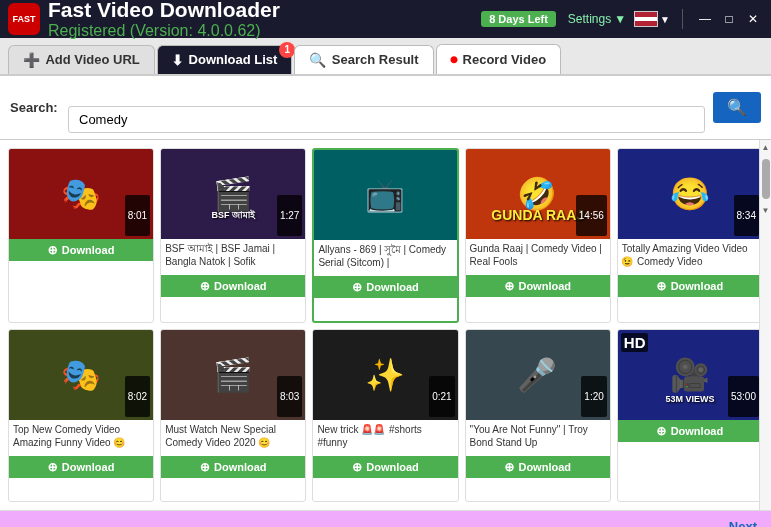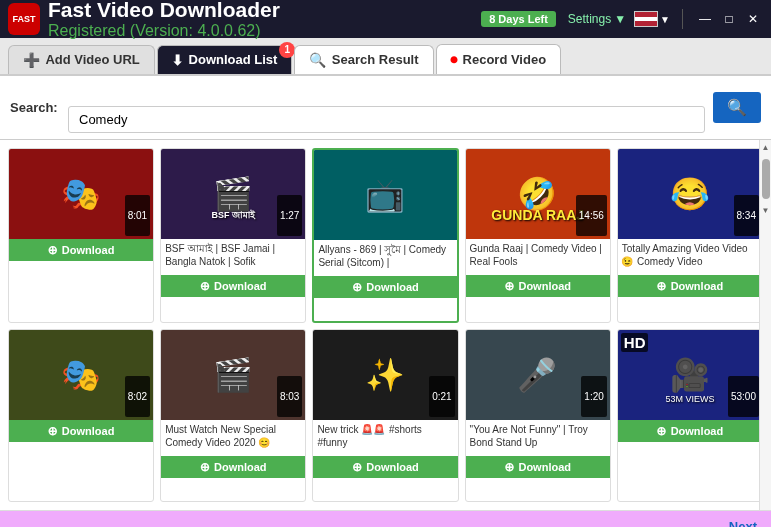--- a/index.html
+++ b/index.html
@@ -220,20 +220,21 @@
         <span class="download-btn-icon">⊕</span>
         <span>Download</span>
       </button>
     </div>
       <div class="video-card" style="">
       <div class="video-thumb" style="background:#3e4a1a;">
         <div style="font-size:32px;">🎭</div>
 
         <div class="duration">8:02</div>
       </div>
+      <div class="video-title">Top New Comedy Video Amazing Funny Video 😊</div>
       <button class="download-btn">
         <span class="download-btn-icon">⊕</span>
         <span>Download</span>
       </button>
     </div>
       <div class="video-card" style="">
       <div class="video-thumb" style="background:#4e342e;">
         <div style="font-size:32px;">🎬</div>
 
         <div class="duration">8:03</div>
@@ -264,21 +265,21 @@
       </div>
       <div class="video-title">"You Are Not Funny" | Troy Bond Stand Up</div>
       <button class="download-btn">
         <span class="download-btn-icon">⊕</span>
         <span>Download</span>
       </button>
     </div>
       <div class="video-card" style="">
       <div class="video-thumb" style="background:#1a237e;">
         <div style="font-size:32px;">🎥</div>
-        <div style="position:absolute;bottom:16px;left:0;right:0;text-align:center;font-size:9px;font-weight:normal;color:white;text-shadow:1px 1px 2px black;">53M VIEWS</div>
+        <div style="position:absolute;bottom:16px;left:0;right:0;text-align:center;font-size:9px;font-weight:bold;color:white;text-shadow:1px 1px 2px black;">53M VIEWS</div>
         <div class="hd-badge">HD</div>
         <div class="duration">53:00</div>
       </div>
       <button class="download-btn">
         <span class="download-btn-icon">⊕</span>
         <span>Download</span>
       </button>
     </div>
     </div>
   <div id="scroll-bar">

